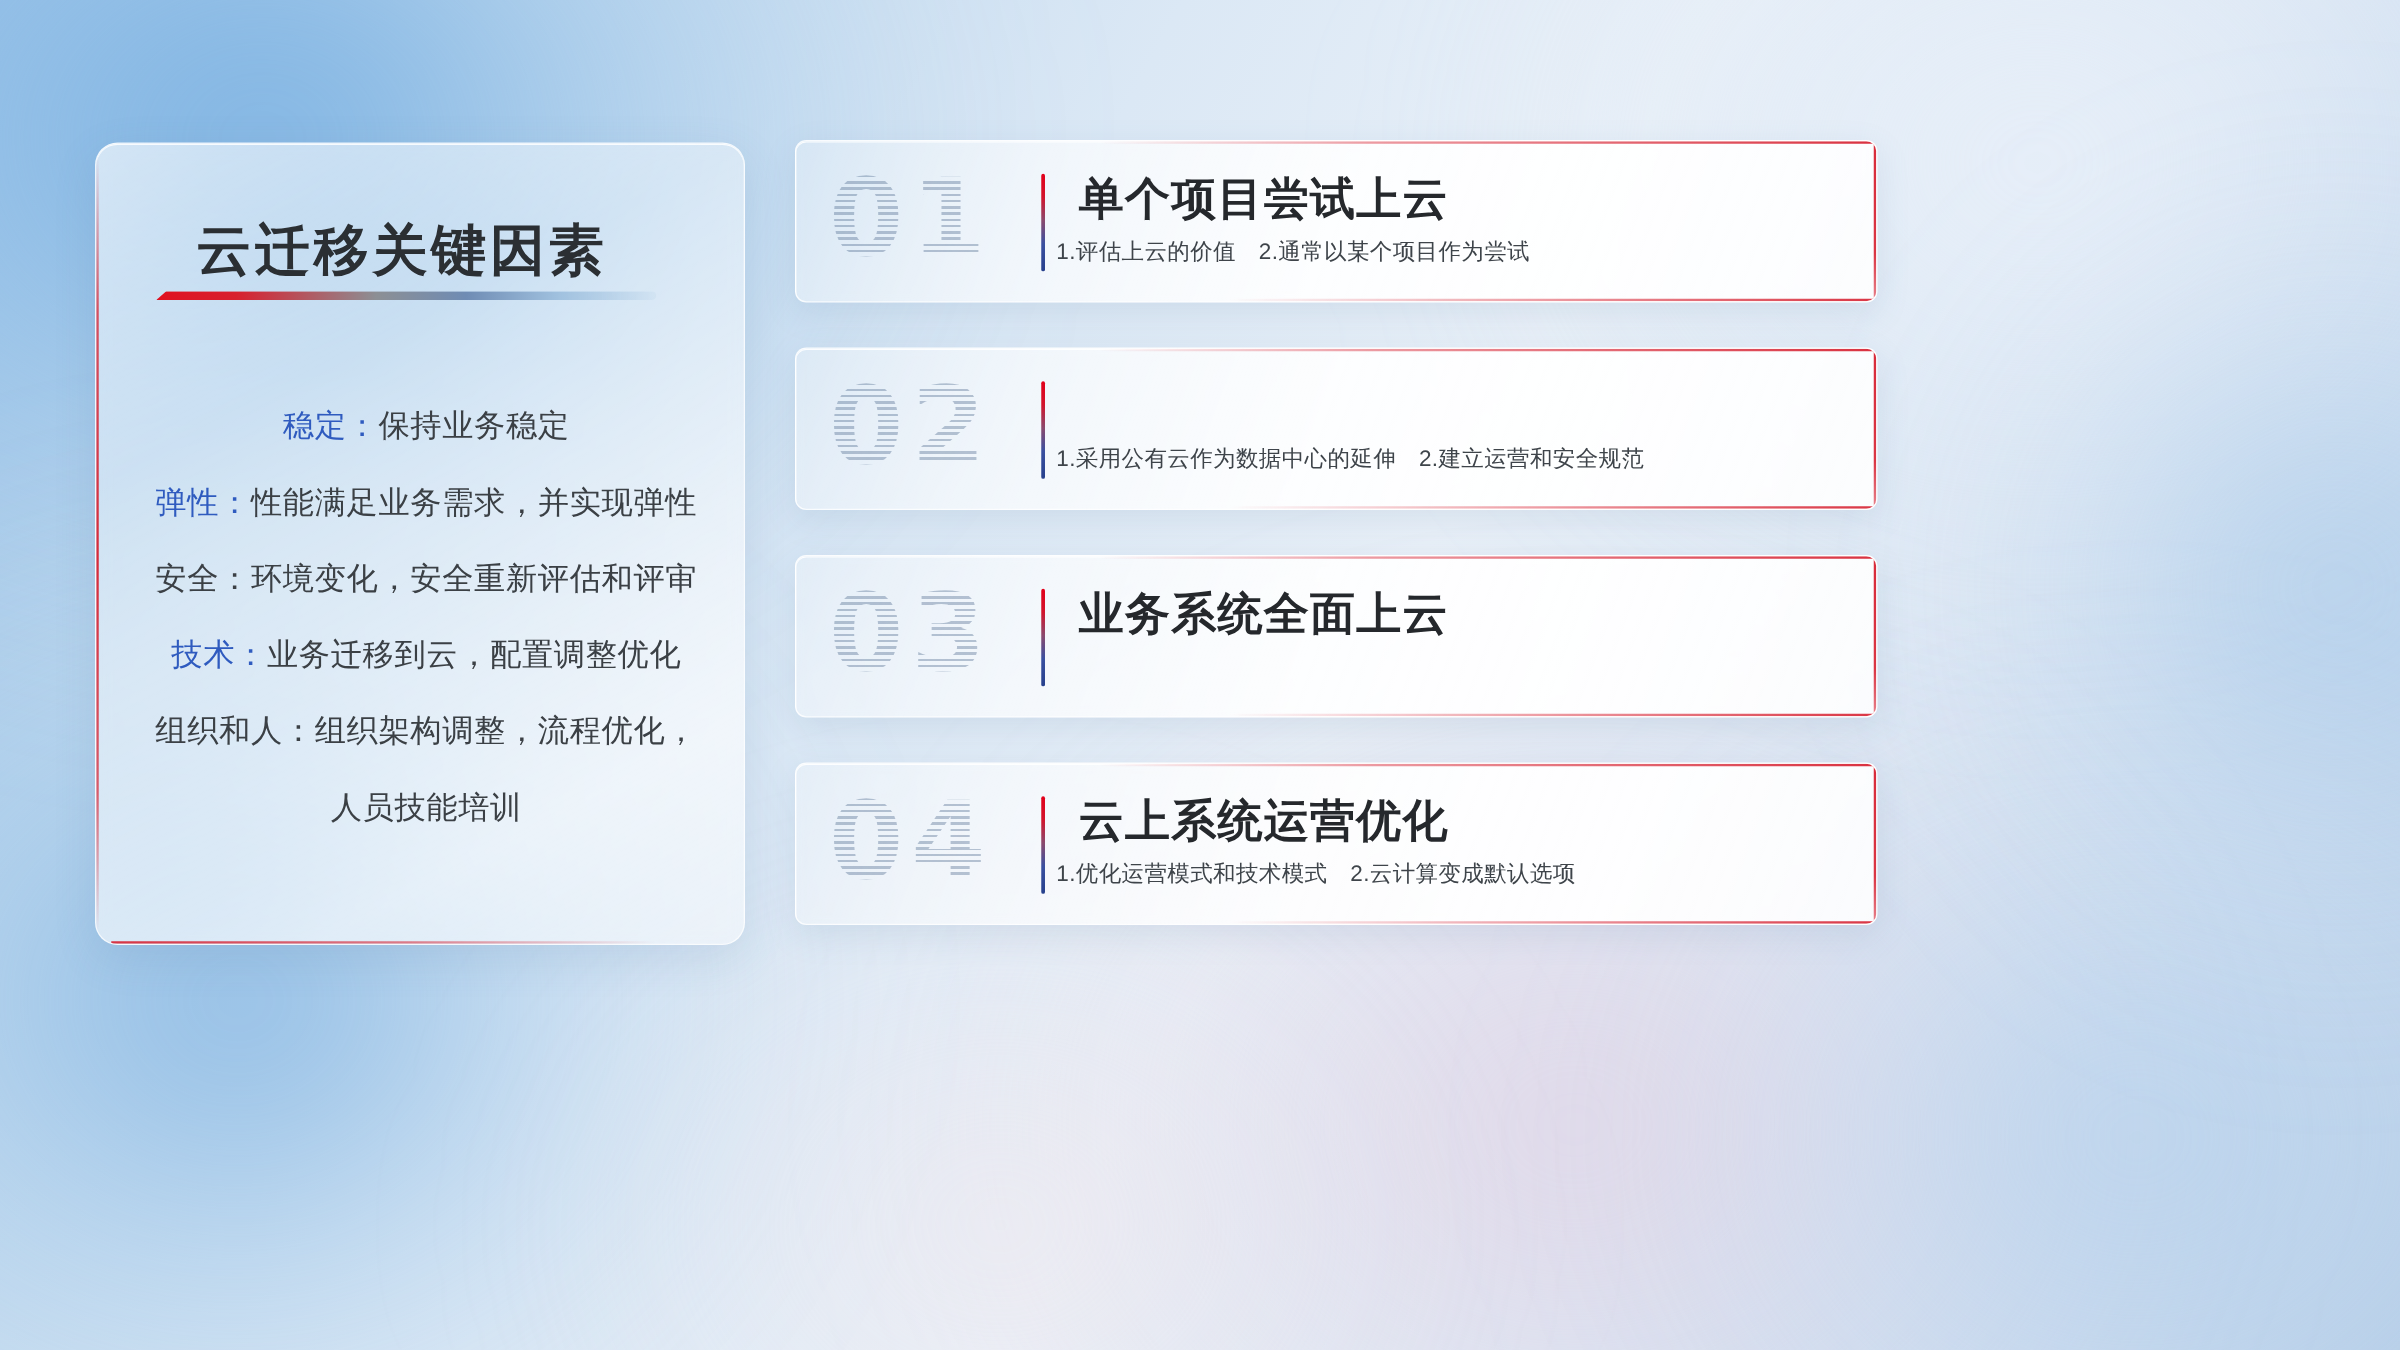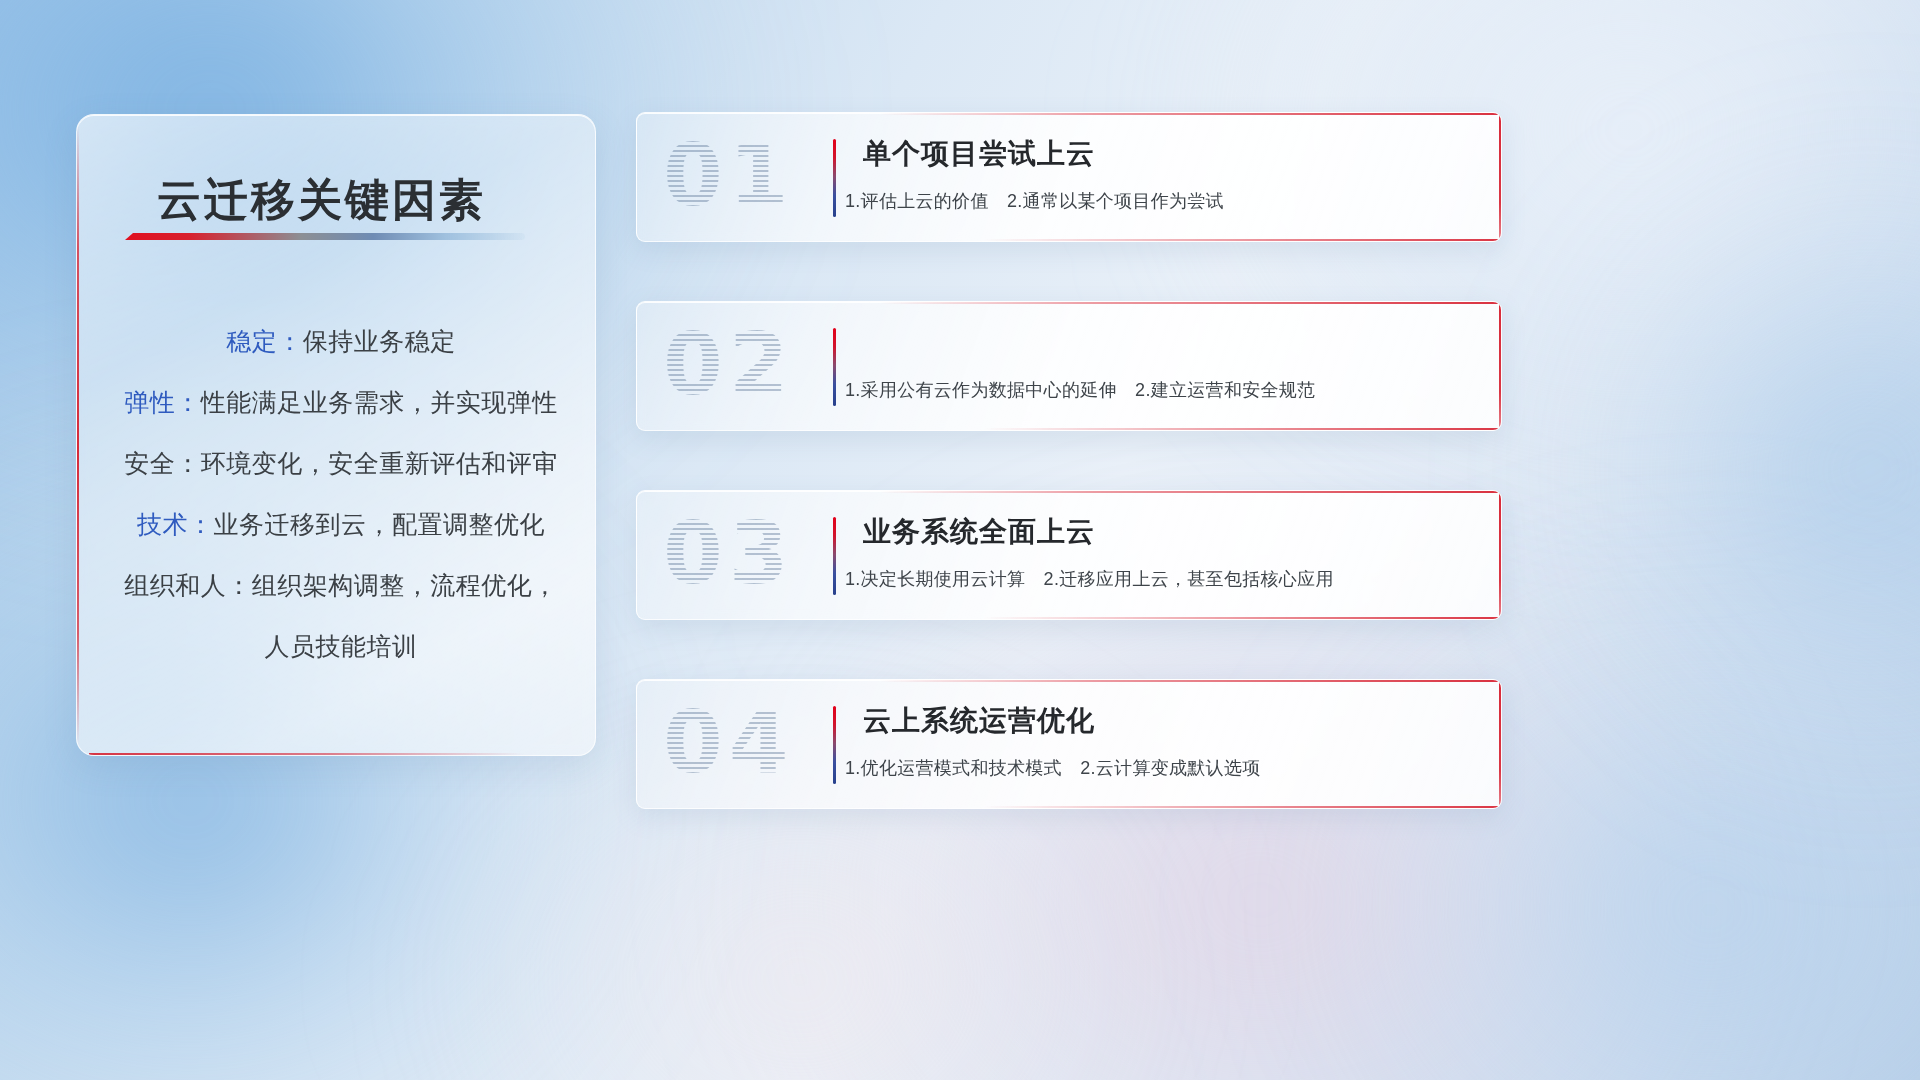--- a/index.html
+++ b/index.html
@@ -72,21 +72,21 @@
     font-size:25px;line-height:61px;color:#3b4045;white-space:nowrap;
     letter-spacing:.5px;
   }
   .factor .lbl{color:#3b4045;}
   .factor.hl .lbl{color:#2f5bbf;}
   .factor .txt{color:#3b4045;}
 
   
   #cards{position:absolute;left:636px;top:112px;width:866px;}
   .card{
-    position:relative;height:128px;margin-bottom:59px;border-radius:9px;
+    position:relative;height:128px;margin-bottom:36px;border-radius:9px;
     background:linear-gradient(110deg,rgba(255,255,255,.30) 0%,rgba(255,255,255,.62) 22%,rgba(255,255,255,.90) 48%,rgba(255,255,255,.96) 70%,rgba(255,255,255,.88) 100%);
     border:1px solid rgba(255,255,255,.80);
     box-shadow:0 8px 26px rgba(88,124,166,.13), inset 0 1px 0 rgba(255,255,255,.9);
     overflow:hidden;
     backdrop-filter:blur(4px);
   }
   .card .accent-top{
     position:absolute;left:28%;right:0;top:0;height:2px;
     background:linear-gradient(90deg,rgba(214,32,48,0) 0%,rgba(214,32,48,.45) 35%,rgba(214,32,48,.92) 100%);
   }
@@ -113,21 +113,21 @@
     user-select:none;
   }
 
   .card-bar{
     position:absolute;left:196px;top:26px;width:3px;height:78px;
     background:linear-gradient(180deg,#e2001a 0%,#d2142c 24%,#8a4a6e 48%,#3a50a0 72%,#27408c 100%);
     border-radius:2px;
   }
   .card-title{
     position:absolute;left:226px;top:22px;
-    font-size:28px;font-weight:bold;color:#25282c;letter-spacing:1px;white-space:nowrap;
+    font-size:36px;font-weight:bold;color:#25282c;letter-spacing:1px;white-space:nowrap;
   }
   .card-desc{
     position:absolute;left:208px;top:76px;
     font-size:18px;color:#3e444a;letter-spacing:.3px;white-space:nowrap;
   }
 </style>
 </head>
 <body>
 
 <div id="bg">
@@ -191,21 +191,20 @@
     <div class="card-desc">1.采用公有云作为数据中心的延伸　2.建立运营和安全规范</div>
   </div>
 
   <div class="card">
     <div class="accent-top"></div>
     <div class="accent-right"></div>
     <div class="accent-bottom"></div>
     <div class="card-num">03</div>
     <div class="card-bar"></div>
     <div class="card-title">业务系统全面上云</div>
-    <div class="card-desc">1.决定长期使用云计算　2.迁移应用上云，甚至包括核心应用</div>
   </div>
 
   <div class="card">
     <div class="accent-top"></div>
     <div class="accent-right"></div>
     <div class="accent-bottom"></div>
     <div class="card-num">04</div>
     <div class="card-bar"></div>
     <div class="card-title">云上系统运营优化</div>
     <div class="card-desc">1.优化运营模式和技术模式　2.云计算变成默认选项</div>

